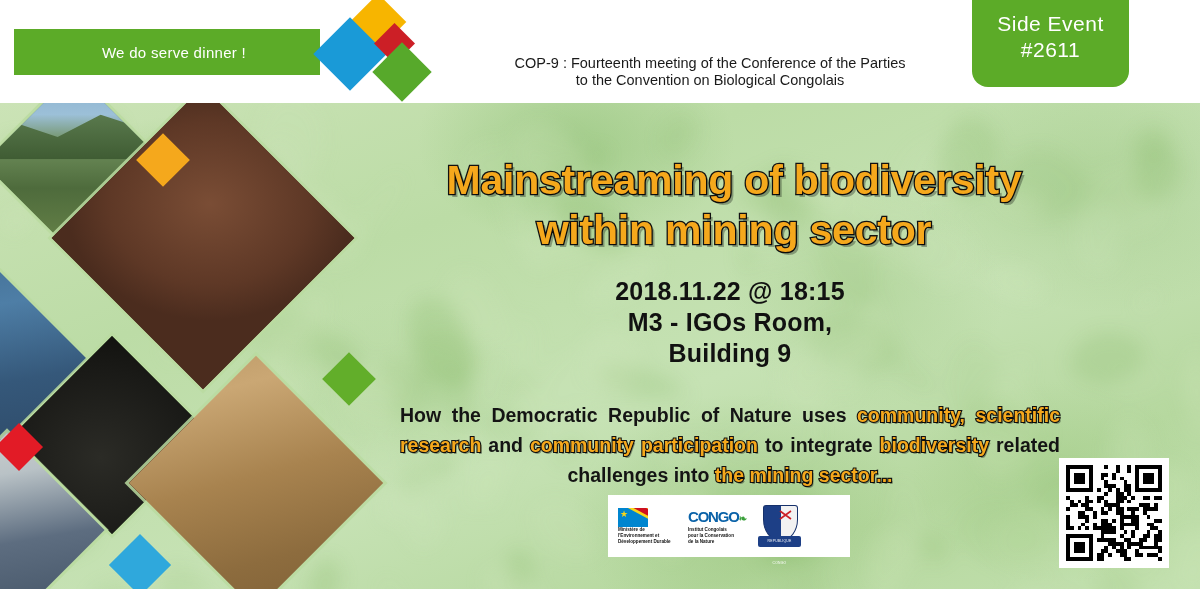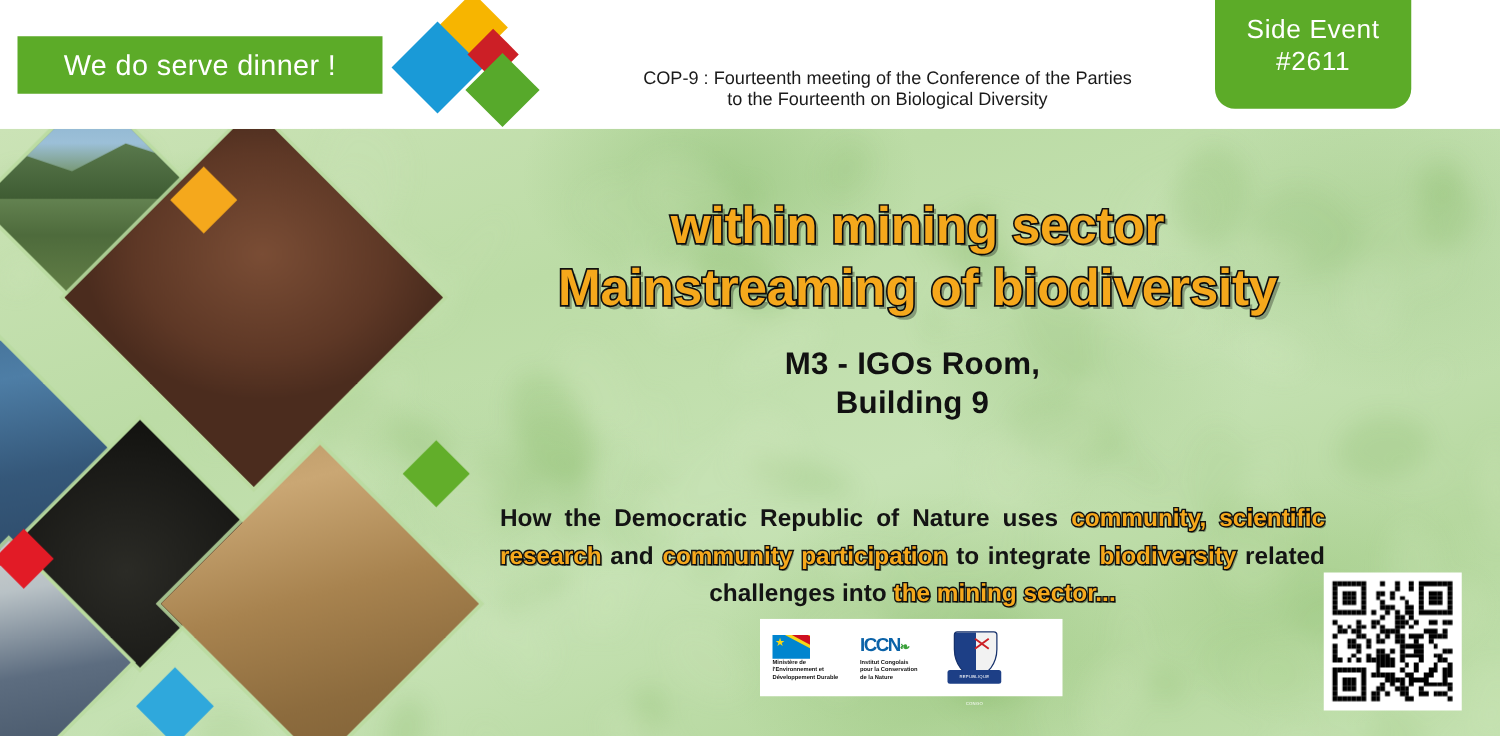--- a/index.html
+++ b/index.html
@@ -12,21 +12,21 @@
 
   
   .header{
     position:absolute;left:0;top:0;width:1200px;height:103px;
     background:#ffffff;z-index:40;
   }
   .dinner-banner{
     position:absolute;left:14px;top:29px;width:292px;height:46px;
     background:#5cab28;
     display:flex;align-items:center;justify-content:center;
-    color:#ffffff;font-size:23px;font-weight:400;letter-spacing:.3px;
+    color:#ffffff;font-size:15px;font-weight:400;letter-spacing:.3px;padding-left:14px;
   }
   
   .diamond-logo{position:absolute;left:318px;top:2px;width:120px;height:100px;}
   .diamond-logo span{position:absolute;display:block;}
   .dl-yellow{width:40px;height:40px;background:#f7b500;left:40px;top:0px;transform:rotate(45deg);}
   .dl-blue{width:52px;height:52px;background:#1a9ad7;left:6px;top:26px;transform:rotate(45deg);}
   .dl-red{width:29px;height:29px;background:#cc1f26;left:62px;top:27px;transform:rotate(45deg);}
   .dl-green{width:42px;height:42px;background:#57a92b;left:63px;top:49px;transform:rotate(45deg);}
 
   .invitation-word{
@@ -379,25 +379,26 @@
         <div class="img ph-expo"></div>
       </div>
 
       <div class="acc" style="left:264px;top:48px;width:38px;height:38px;background:#f5a81c;"></div>
       <div class="acc" style="left:450px;top:267px;width:38px;height:38px;background:#62ae2a;"></div>
       <div class="acc" style="left:122px;top:337px;width:34px;height:34px;background:#e21b26;"></div>
       <div class="acc" style="left:238px;top:450px;width:44px;height:44px;background:#2fa8dc;"></div>
     </div>
 
     <div class="title">
+      <div>Mainstreaming of biodiversity</div>
       <div>within mining sector</div>
-      <div>Mainstreaming of biodiversity</div>
     </div>
 
     <div class="datetime">
+      <div>2018.11.22 @ 18:15</div>
       <div>M3 - IGOs Room,</div>
       <div>Building 9</div>
     </div>
 
     <div class="desc">
       <span>How the Democratic Republic of Nature uses </span><span class="hl">community,</span><span> </span><span class="hl">scientific research</span><span> and </span><span class="hl">community participation</span><span> to integrate </span><span class="hl">biodiversity</span><span> related challenges into </span><span class="hl">the mining sector...</span>
     </div>
 
     <div class="logo-strip">
 
@@ -411,21 +412,21 @@
             <div>Ministère de</div>
             <div>l'Environnement et</div>
             <div>Développement Durable</div>
           </div>
         </div>
       </div>
 
       <div class="logo-block">
         <div class="logo-col">
           <div class="iccn-mark">
-            <span>ICCN</span><span class="leaf">❧</span>
+            <span>CONGO</span><span class="leaf">❧</span>
           </div>
           <div class="logo-caption">
             <div>Institut Congolais</div>
             <div>pour la Conservation</div>
             <div>de la Nature</div>
           </div>
         </div>
       </div>
 
       <div class="shield">
@@ -1078,21 +1079,21 @@
     <div class="diamond-logo">
       <span class="dl-yellow"></span>
       <span class="dl-blue"></span>
       <span class="dl-red"></span>
       <span class="dl-green"></span>
     </div>
 
 
     <div class="cop-line">
       <div>COP-9 : Fourteenth meeting of the Conference of the Parties</div>
-      <div>to the Fourteenth on Biological Diversity</div>
+      <div>to the Convention on Biological Congolais</div>
     </div>
 
     <div class="side-event">
       <div class="se-l1">Side Event</div>
       <div class="se-l2">#2611</div>
     </div>
   </div>
 
 </div>
 

